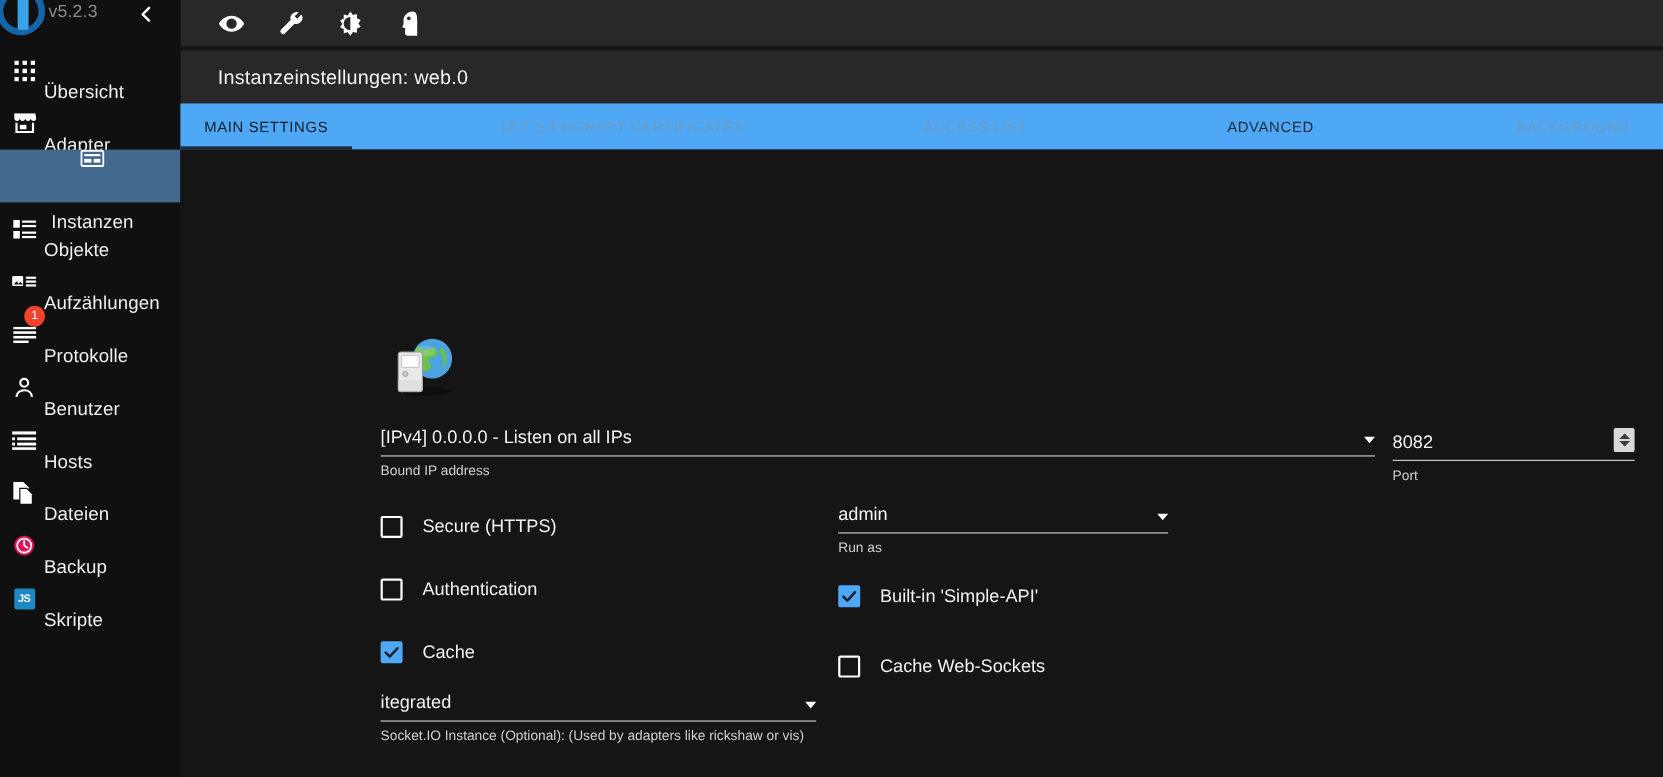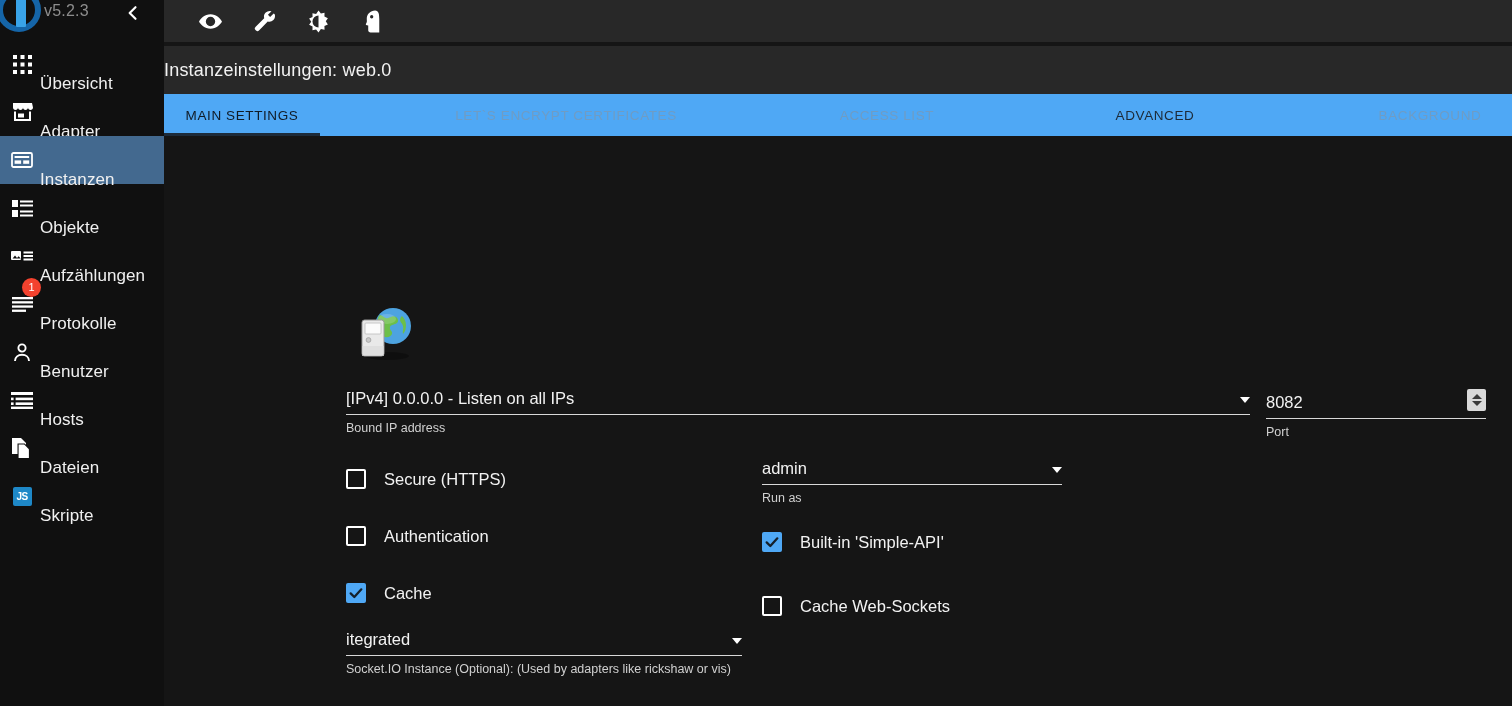--- a/index.html
+++ b/index.html
@@ -43,21 +43,21 @@
     cursor: pointer;
   }
   .collapse-btn svg { width: 20px; height: 20px; }
 
   .nav { margin-top: 6px; }
   .nav-item {
     height: 48px; display: flex; align-items: center;
     padding-left: 4px; cursor: pointer; position: relative;
     color: #e8e8e8;
   }
-  .nav-item.selected { background: #43698f; }
+  .nav-item.selected { background: #43698f; flex-direction: column; }
   .nav-icon {
     width: 36px; min-width: 36px; height: 36px;
     display: flex; align-items: center; justify-content: center;
     color: #ffffff; position: relative;
   }
   .nav-icon svg { display: block; }
   .nav-label {
     font-size: 17px; color: #f0f0f0; letter-spacing: .1px;
     white-space: nowrap;
     margin-top: 40px;
@@ -87,20 +87,21 @@
   }
   .tool-icon {
     width: 28px; height: 28px; color: #ffffff; cursor: pointer;
     display: flex; align-items: center; justify-content: center;
   }
   .tool-icon svg { display: block; }
 
   .titlebar-wrap { flex: 0 0 52px; padding-top: 4px; background: #151515; }
   .titlebar {
     height: 48px; background: #282828; display: flex; align-items: center;
+    padding-left: 34px;
   }
   .titlebar .title { font-size: 18px; color: #f2f2f2; letter-spacing: .2px; }
 
   .tabbar {
     height: 42px; background: #4fa8f5; display: flex; align-items: stretch;
     flex: 0 0 42px; position: relative; justify-content: space-between;
   }
   .tab {
     display: flex; align-items: center; justify-content: center;
     font-size: 13.5px; letter-spacing: .6px; cursor: pointer;
@@ -283,20 +284,30 @@
         <div class="nav-icon">
           <svg width="20" height="21" viewBox="0 0 20 21" fill="currentColor">
             <path d="M0 0h9l5 5v11H0z"></path>
             <path d="M5.5 5.5h7.2L18 10.8V21H5.5z" fill="#101010"></path>
             <path d="M6.6 6.6h5.6l4.7 4.7v8.6H6.6z" fill="currentColor"></path>
           </svg>
         </div>
         <div class="nav-label">Dateien</div>
       </div>
 
+      <div class="nav-item">
+        <div class="nav-icon">
+          <svg width="20" height="20" viewBox="0 0 20 20">
+            <circle cx="10" cy="10" r="9" fill="#e5135b"></circle>
+            <circle cx="10" cy="10" r="6.4" fill="none" stroke="#ffffff" stroke-width="1.5"></circle>
+            <path d="M10 5.8V10l3 2" fill="none" stroke="#ffffff" stroke-width="1.6" stroke-linecap="round"></path>
+          </svg>
+        </div>
+        <div class="nav-label">Backup</div>
+      </div>
 
       <div class="nav-item">
         <div class="nav-icon">
           <div class="js-badge">JS</div>
         </div>
         <div class="nav-label">Skripte</div>
       </div>
 
     </div>
   </div>

